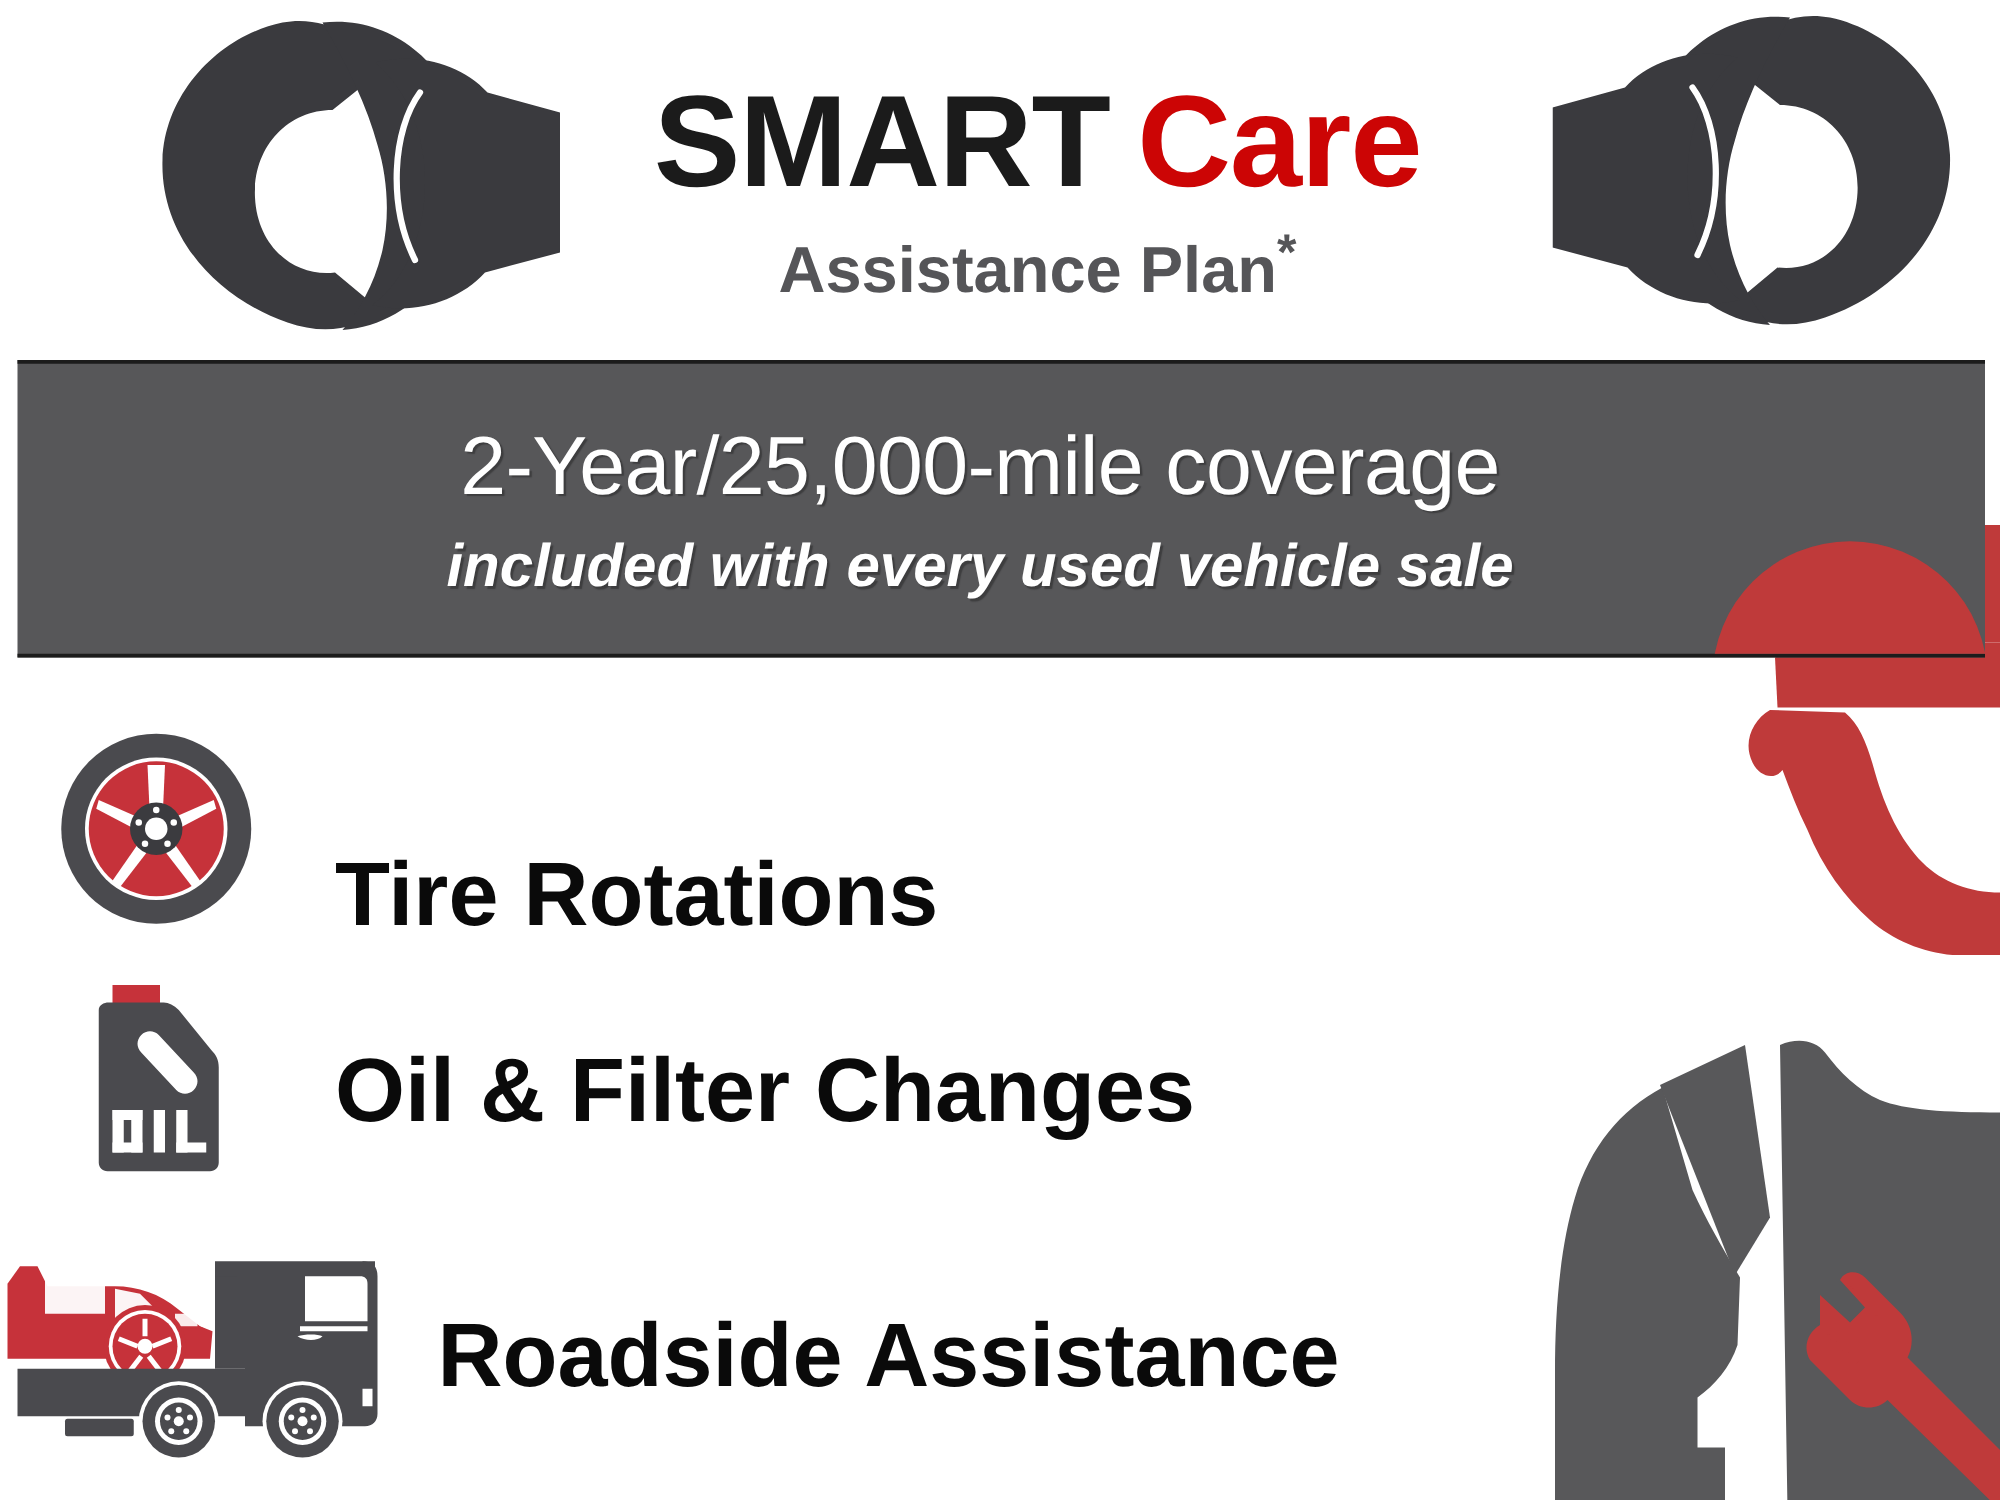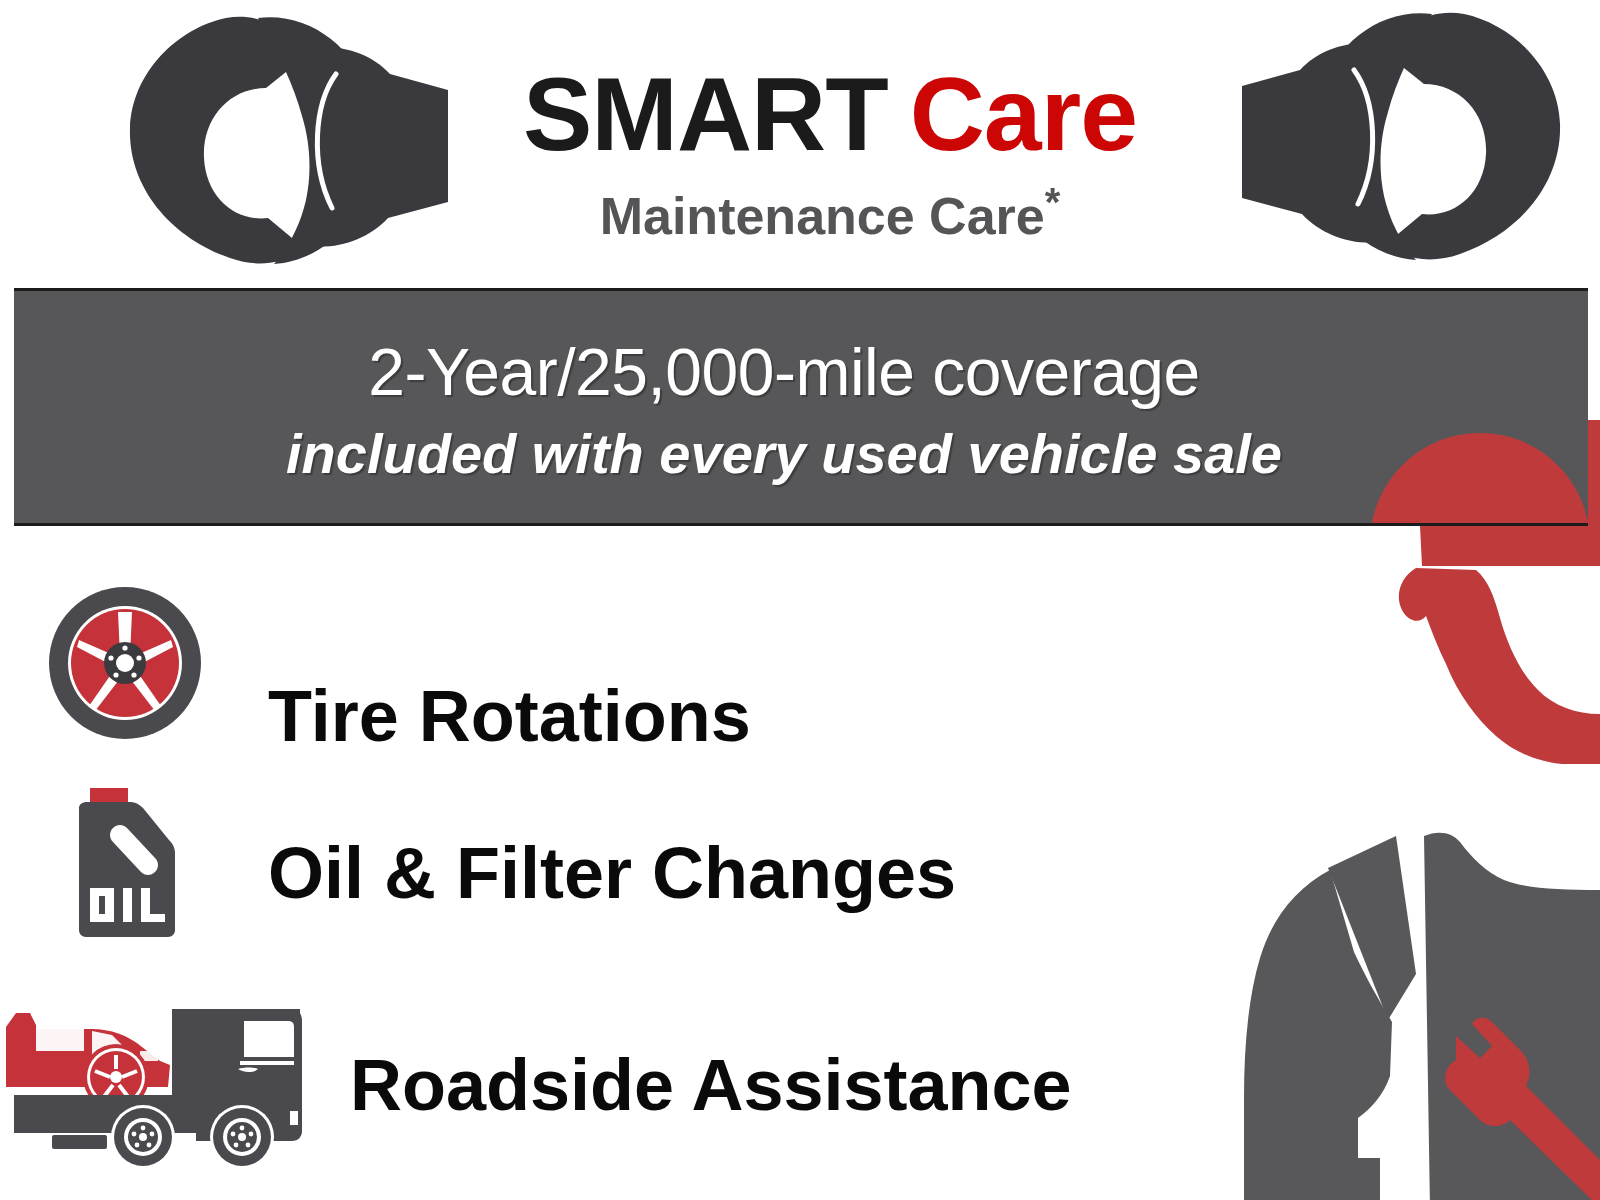--- a/index.html
+++ b/index.html
@@ -52,21 +52,21 @@
     display:flex;flex-direction:column;align-items:center;justify-content:center;
     padding-right:96px;box-sizing:border-box;margin-left:31px;
   }
   .banner-line1{
     color:#ffffff;font-size:66px;line-height:74px;font-weight:normal;
     white-space:nowrap;letter-spacing:-0.5px;
     text-shadow:2px 2px 1px rgba(0,0,0,0.30);
     font-family:"Liberation Sans", sans-serif;
   }
   .banner-line2{
-    color:#ffffff;font-size:56px;line-height:50px;font-weight:bold;font-style:italic;
+    color:#ffffff;font-size:48px;line-height:50px;font-weight:bold;font-style:italic;
     white-space:nowrap;margin-top:20px;
     text-shadow:2px 2px 1px rgba(0,0,0,0.30);
     font-family:"Liberation Sans", sans-serif;
   }
   
   .banner-cap{
     position:absolute;right:-2px;bottom:-60px;width:220px;height:150px;
     background:#bf3a3a;
     border-radius:120px 120px 0 0;
   }
@@ -113,21 +113,21 @@
         <path d="M182 38 C214 30 250 38 272 62 L330 78 L330 190 L270 206 C248 230 212 240 180 232 C206 212 222 176 222 134 C222 92 206 58 182 38 Z" fill="#3a3a3e"></path>
         <path d="M218 62 C196 92 192 152 214 196" stroke="#ffffff" stroke-width="5" fill="none" stroke-linecap="round"></path>
       </svg>
     </div>
 
     <div class="logo-text">
       <div class="logo-title">
         <span class="word-smart">SMART</span><span class="word-care">Care</span>
       </div>
       <div class="logo-sub">
-        <span>Maintenance Care</span><span class="asterisk">*</span>
+        <span>Assistance Plan</span><span class="asterisk">*</span>
       </div>
     </div>
 
     <div class="wrench-right">
       <svg viewBox="0 0 330 260" width="330" height="260" aria-hidden="true">
         <path d="M108 6 C60 16 14 60 12 116 C10 176 54 226 112 246 C140 256 168 252 186 236 L150 206 C118 210 88 186 86 146 C84 106 112 76 148 76 L188 44 C172 16 140 0 108 6 Z" fill="#3a3a3e"></path>
         <path d="M140 6 C190 0 236 34 250 82 C256 100 258 120 256 140 C254 164 246 188 232 208 C214 234 186 250 156 252 C170 236 182 214 188 188 C194 160 192 130 184 104 C176 74 160 40 140 6 Z" fill="#3a3a3e"></path>
         <path d="M182 38 C214 30 250 38 272 62 L330 78 L330 190 L270 206 C248 230 212 240 180 232 C206 212 222 176 222 134 C222 92 206 58 182 38 Z" fill="#3a3a3e"></path>
         <path d="M218 62 C196 92 192 152 214 196" stroke="#ffffff" stroke-width="5" fill="none" stroke-linecap="round"></path>
       </svg>

